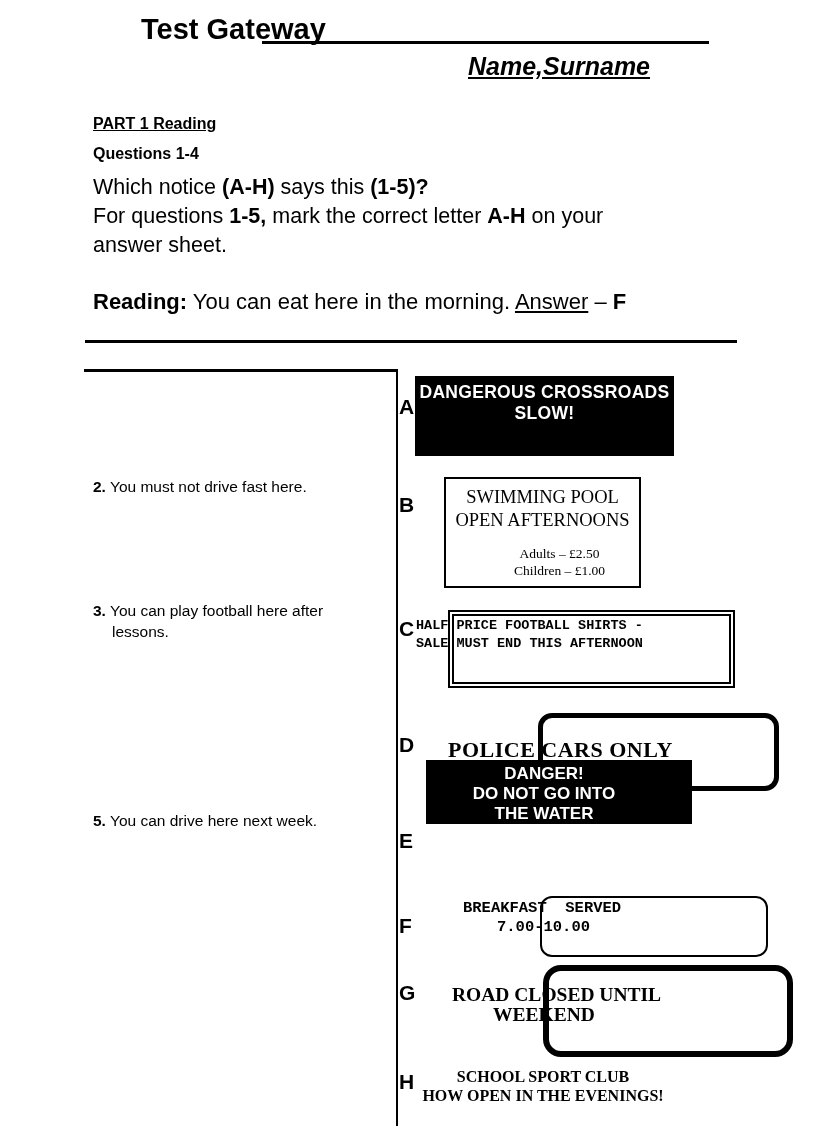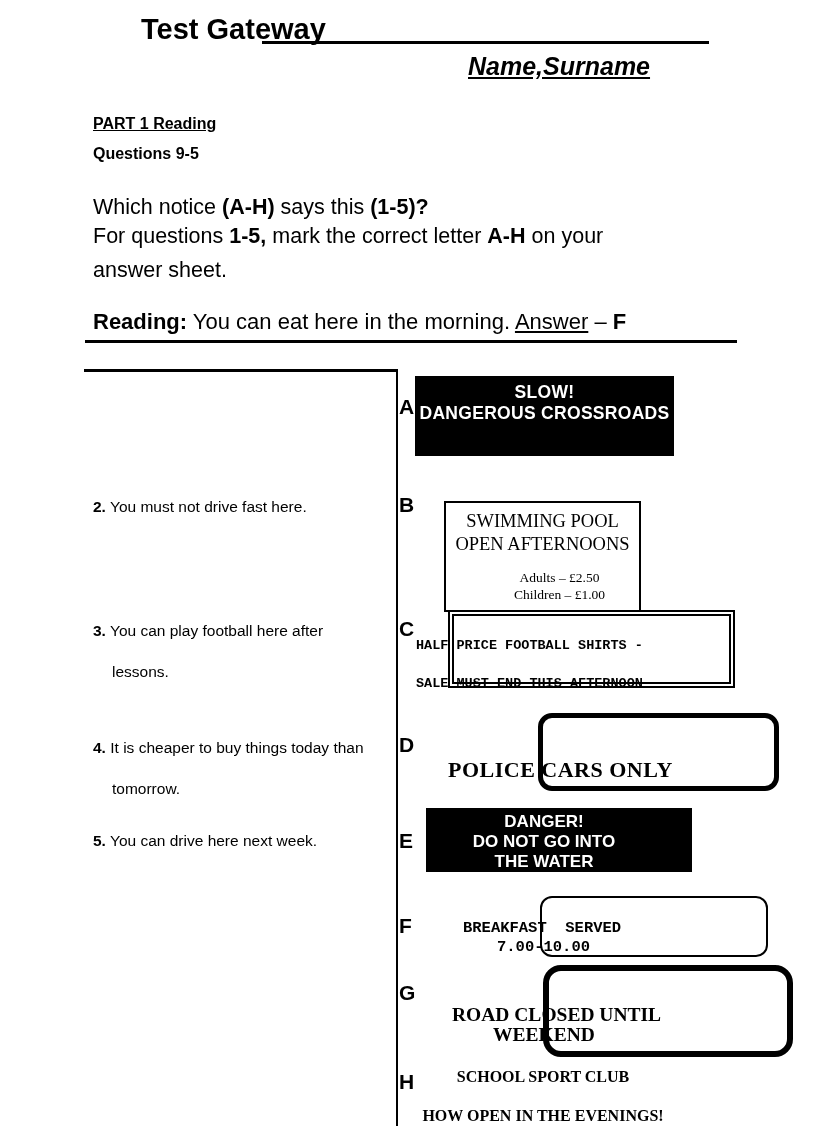--- a/index.html
+++ b/index.html
@@ -3,34 +3,34 @@
 <meta charset="utf-8">
 <style>
   html,body{margin:0;padding:0;background:#ffffff;}
   .page{position:relative;width:828px;height:1139px;background:#ffffff;color:#000;
         font-family:"Liberation Sans",sans-serif;overflow:hidden;}
   .abs{position:absolute;}
   .b{font-weight:bold;}
   .u{text-decoration:underline;}
   .serif{font-family:"Liberation Serif",serif;}
   .mono{font-family:"Liberation Mono","DejaVu Sans Mono",monospace;}
-  .nowrap{white-space:pre;margin-top:20px;}
+  .nowrap{white-space:pre;}
   .rule{background:#000;}
   .title{font-size:29px;font-weight:bold;margin-left:48px;}
   .namehint{font-size:25px;font-weight:bold;font-style:italic;text-decoration:underline;}
   .instr{font-size:21.5px;}
   .heading{font-size:16px;font-weight:bold;}
   .example{font-size:22px;}
   .q{font-size:15.5px;line-height:21px;}
   .q .wrap2{padding-left:19px;}
   .letter{font-size:21px;font-weight:bold;}
   .sign-dark{background:#000;color:#fff;text-align:center;font-weight:bold;}
   .signA{width:259px;height:74px;font-size:17.5px;line-height:21px;padding-top:6px;letter-spacing:0.3px;}
   .signE{width:236px;height:60px;font-size:17px;line-height:20px;padding-top:4px;padding-right:30px;}
-  .boxB{width:193px;height:100px;border:2px solid #000;text-align:center;margin-top:24px;}
+  .boxB{width:193px;height:100px;border:2px solid #000;text-align:center;}
   .boxB .t{font-size:18.5px;line-height:23px;}
   .boxB .p{font-size:13.5px;line-height:17px;padding-left:34px;}
   .boxB .gap{height:13px;}
   .boxC{width:275px;height:66px;border:6px double #000;background:transparent;}
   .cText{font-size:13.5px;line-height:17.5px;font-weight:bold;}
   .boxD{width:231px;height:68px;border:5px solid #000;border-radius:14px;background:transparent;}
   .dText{font-size:22px;font-weight:bold;letter-spacing:0.5px;}
   .boxF{width:224px;height:57px;border:2px solid #000;border-radius:12px;background:transparent;}
   .fText{font-size:15.5px;font-weight:bold;}
   .boxG{width:238px;height:80px;border:6px solid #000;border-radius:18px;background:transparent;}
@@ -40,83 +40,79 @@
 </head>
 <body>
 
 <div class="page">
 
   <div class="abs title" style="left:93px;top:13px;">Test Gateway</div>
   <div class="abs rule" style="left:262px;top:41px;width:447px;height:3px;"></div>
   <div class="abs namehint" style="left:468px;top:52px;">Name,Surname</div>
 
   <div class="abs heading u" style="left:93px;top:115px;">PART 1 Reading</div>
-  <div class="abs heading" style="left:93px;top:145px;">Questions 9-5</div>
+  <div class="abs heading" style="left:93px;top:145px;">Questions 1-4</div>
 
   <div class="abs instr nowrap" style="left:93px;top:175px;"><span>Which notice </span><span class="b">(A-H)</span><span> says this </span><span class="b">(1-5)?</span></div>
 
   <div class="abs instr nowrap" style="left:93px;top:204px;"><span>For questions </span><span class="b">1-5,</span><span> mark the correct letter </span><span class="b">A-H</span><span> on your</span></div>
 
-  <div class="abs instr" style="left:93px;top:233px;margin-top:25px;">answer sheet.</div>
+  <div class="abs instr" style="left:93px;top:233px;">answer sheet.</div>
 
   <div class="abs example nowrap" style="left:93px;top:289px;"><span class="b">Reading:</span><span> You can eat here in the morning. </span><span class="u">Answer</span><span> – </span><span class="b">F</span></div>
 
   <div class="abs rule" style="left:85px;top:340px;width:652px;height:3px;"></div>
   <div class="abs rule" style="left:84px;top:369px;width:314px;height:3px;"></div>
   <div class="abs rule" style="left:396px;top:369px;width:2px;height:757px;"></div>
 
   <div class="abs q" style="left:93px;top:476px;">
     <div class="nowrap"><span class="b">2.</span> <span>You must not drive fast here.</span></div>
     <div class="wrap2 nowrap"></div>
   </div>
   <div class="abs q" style="left:93px;top:600px;">
     <div class="nowrap"><span class="b">3.</span> <span>You can play football here after</span></div>
     <div class="wrap2 nowrap">lessons.</div>
-  </div>
-  <div class="abs q" style="left:93px;top:717px;">
-    <div class="nowrap"><span class="b">4.</span> <span>It is cheaper to buy things today than</span></div>
-    <div class="wrap2 nowrap">tomorrow.</div>
   </div>
   <div class="abs q" style="left:93px;top:810px;">
     <div class="nowrap"><span class="b">5.</span> <span>You can drive here next week.</span></div>
     <div class="wrap2 nowrap"></div>
   </div>
 
   <div class="abs letter" style="left:399px;top:395px;">A</div>
   <div class="abs letter" style="left:399px;top:493px;">B</div>
   <div class="abs letter" style="left:399px;top:617px;">C</div>
   <div class="abs letter" style="left:399px;top:733px;">D</div>
   <div class="abs letter" style="left:399px;top:829px;">E</div>
   <div class="abs letter" style="left:399px;top:914px;">F</div>
   <div class="abs letter" style="left:399px;top:981px;">G</div>
   <div class="abs letter" style="left:399px;top:1070px;">H</div>
 
   <div class="abs sign-dark signA" style="left:415px;top:376px;">
+    <div>DANGEROUS CROSSROADS</div>
     <div>SLOW!</div>
-    <div>DANGEROUS CROSSROADS</div>
   </div>
 
   <div class="abs boxB serif" style="left:444px;top:477px;padding-top:7px;">
     <div class="t">SWIMMING POOL</div>
     <div class="t">OPEN AFTERNOONS</div>
     <div class="gap"></div>
     <div class="p">Adults – £2.50</div>
     <div class="p">Children – £1.00</div>
   </div>
 
   <div class="abs mono cText" style="left:416px;top:617px;">
     <div class="nowrap">HALF PRICE FOOTBALL SHIRTS -</div>
     <div class="nowrap">SALE MUST END THIS AFTERNOON</div>
   </div>
   <div class="abs boxC" style="left:448px;top:610px;"></div>
 
   <div class="abs serif dText nowrap" style="left:448px;top:737px;">POLICE CARS ONLY</div>
   <div class="abs boxD" style="left:538px;top:713px;"></div>
 
-  <div class="abs sign-dark signE" style="left:426px;top:808px;text-align:center;">
+  <div class="abs sign-dark signE" style="left:426px;top:760px;text-align:center;">
     <div>DANGER!</div>
     <div>DO NOT GO INTO</div>
     <div>THE WATER</div>
   </div>
 
   <div class="abs mono fText nowrap" style="left:463px;top:899px;">BREAKFAST  SERVED</div>
   <div class="abs mono fText nowrap" style="left:497px;top:918px;">7.00-10.00</div>
   <div class="abs boxF" style="left:540px;top:896px;"></div>
 
   <div class="abs serif gText" style="left:452px;top:985px;">

